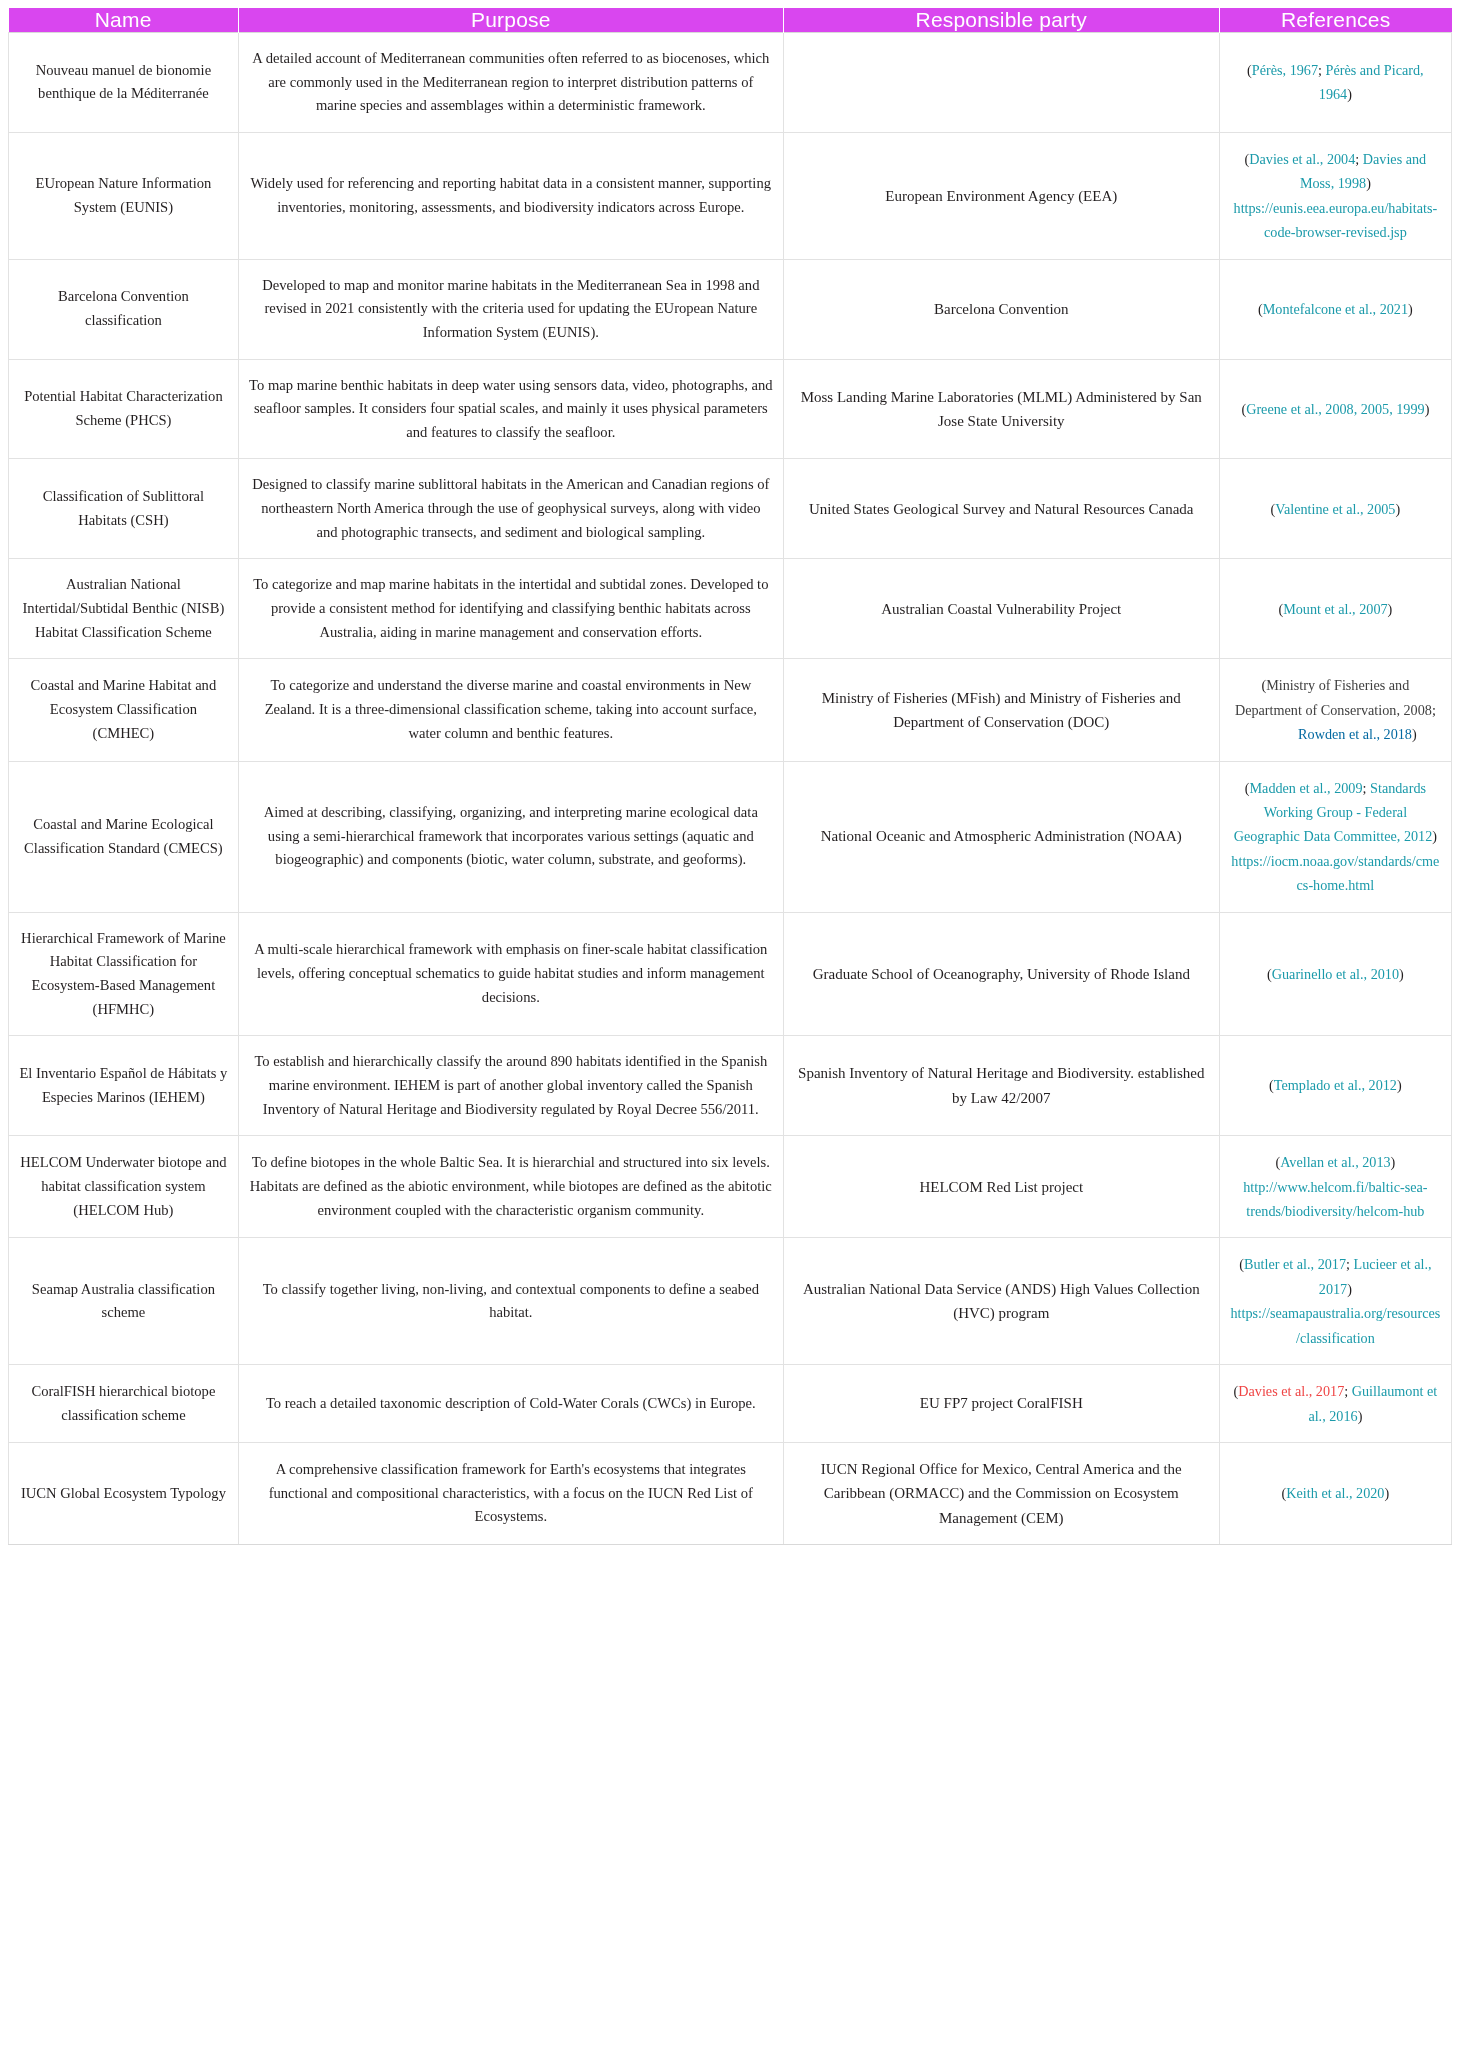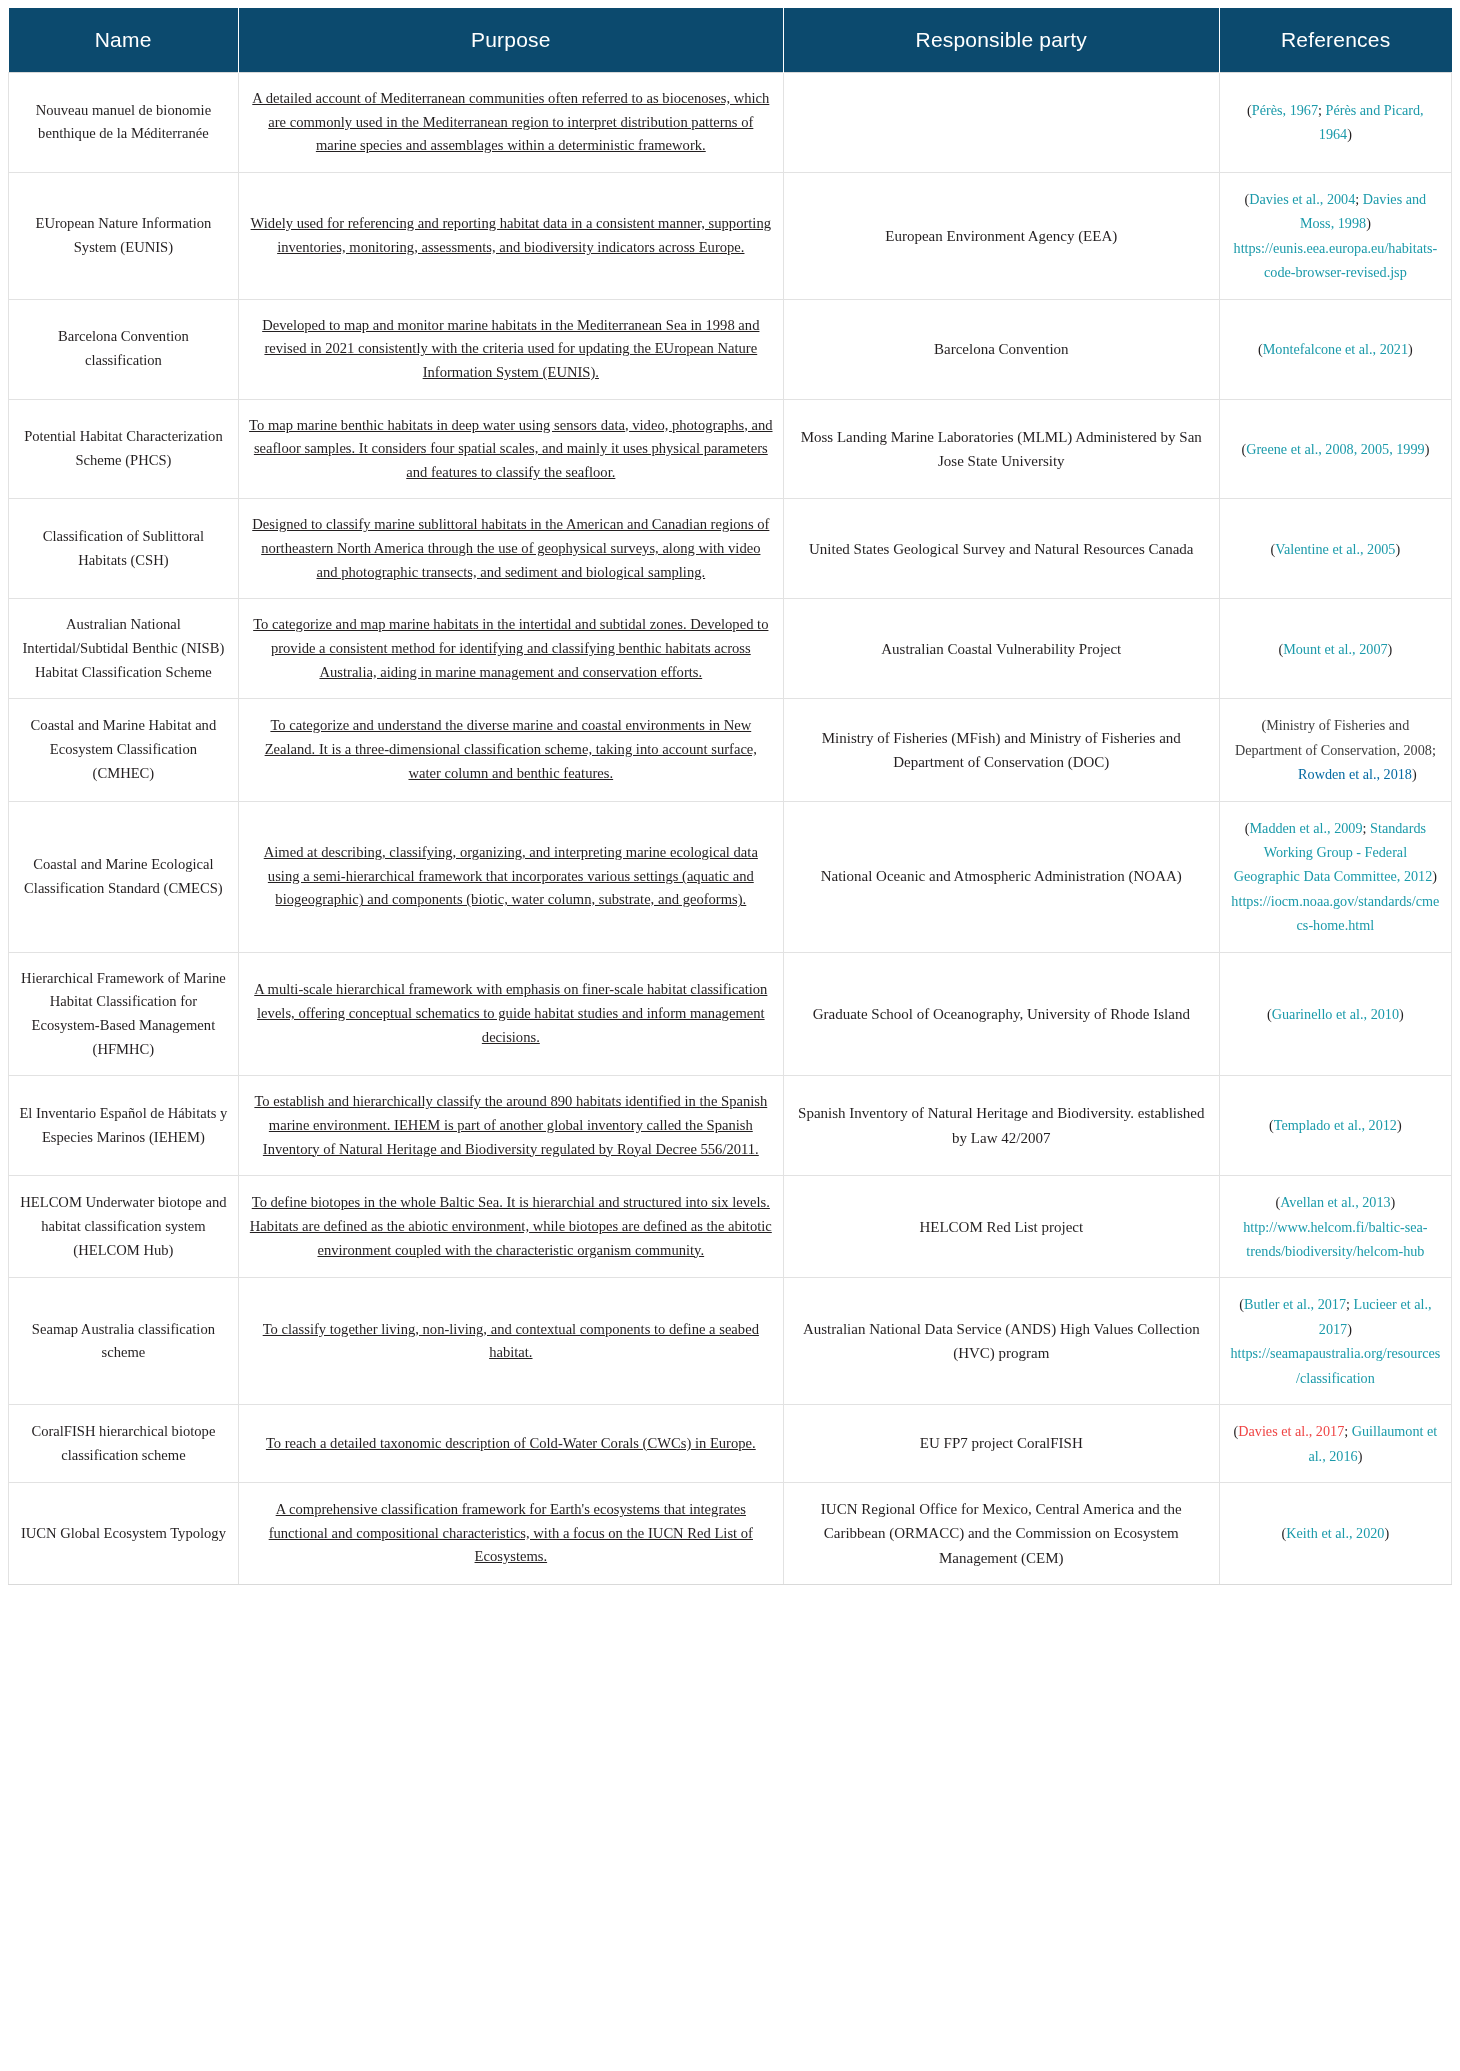--- a/index.html
+++ b/index.html
@@ -21,47 +21,47 @@
     width: 1444px;
     border-collapse: collapse;
     table-layout: fixed;
   }
   table.habitat-table col.c-name      { width: 194px; }
   table.habitat-table col.c-purpose   { width: 460px; }
   table.habitat-table col.c-party     { width: 368px; }
   table.habitat-table col.c-refs      { width: 196px; }
 
   thead th {
-    background: #0c4a6e;
+    background: #d946ef;
     color: #ffffff;
     font-family: "Liberation Sans", "DejaVu Sans", sans-serif;
     font-weight: 400;
     font-size: 21px;
     text-align: center;
-    padding: 20px 6px;
+    padding: 0 6px;
     border-right: 1px solid #ffffff;
     letter-spacing: 0.2px;
   }
   thead th:last-child { border-right: none; }
 
   tbody td {
     border: 1px solid #e2e2e2;
     border-top: 1px solid #d9d9d9;
     vertical-align: middle;
     text-align: center;
     padding: 14px 10px;
     font-size: 14.6px;
     line-height: 1.62;
     color: #231f20;
   }
   tbody tr td:first-child { border-left: 1px solid #e2e2e2; }
   tbody tr:last-child td { border-bottom: 1px solid #d9d9d9; }
 
   td.name-cell    { font-size: 14.6px; }
-  td.purpose-cell { font-size: 14.6px; text-decoration: underline; }
+  td.purpose-cell { font-size: 14.6px; }
   td.party-cell   { font-size: 15px; }
   td.refs-cell {
     font-size: 14.2px;
     line-height: 1.72;
     word-break: break-word;
   }
   .ref-link { color: #1b9aaa; }
   .ref-paren { color: #231f20; }
 </style>
 </head>

